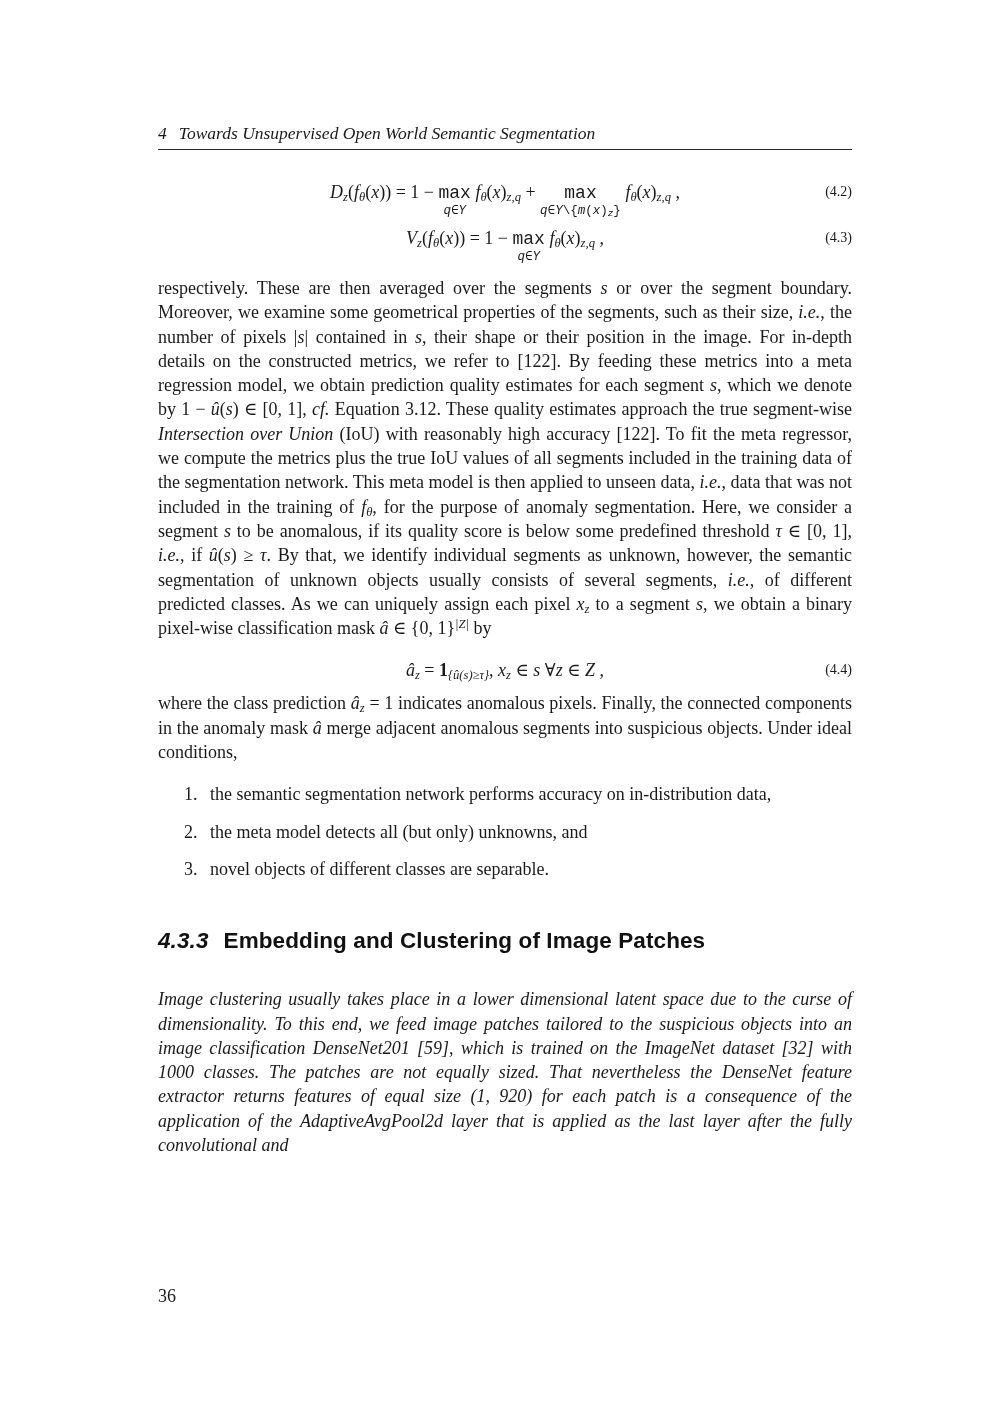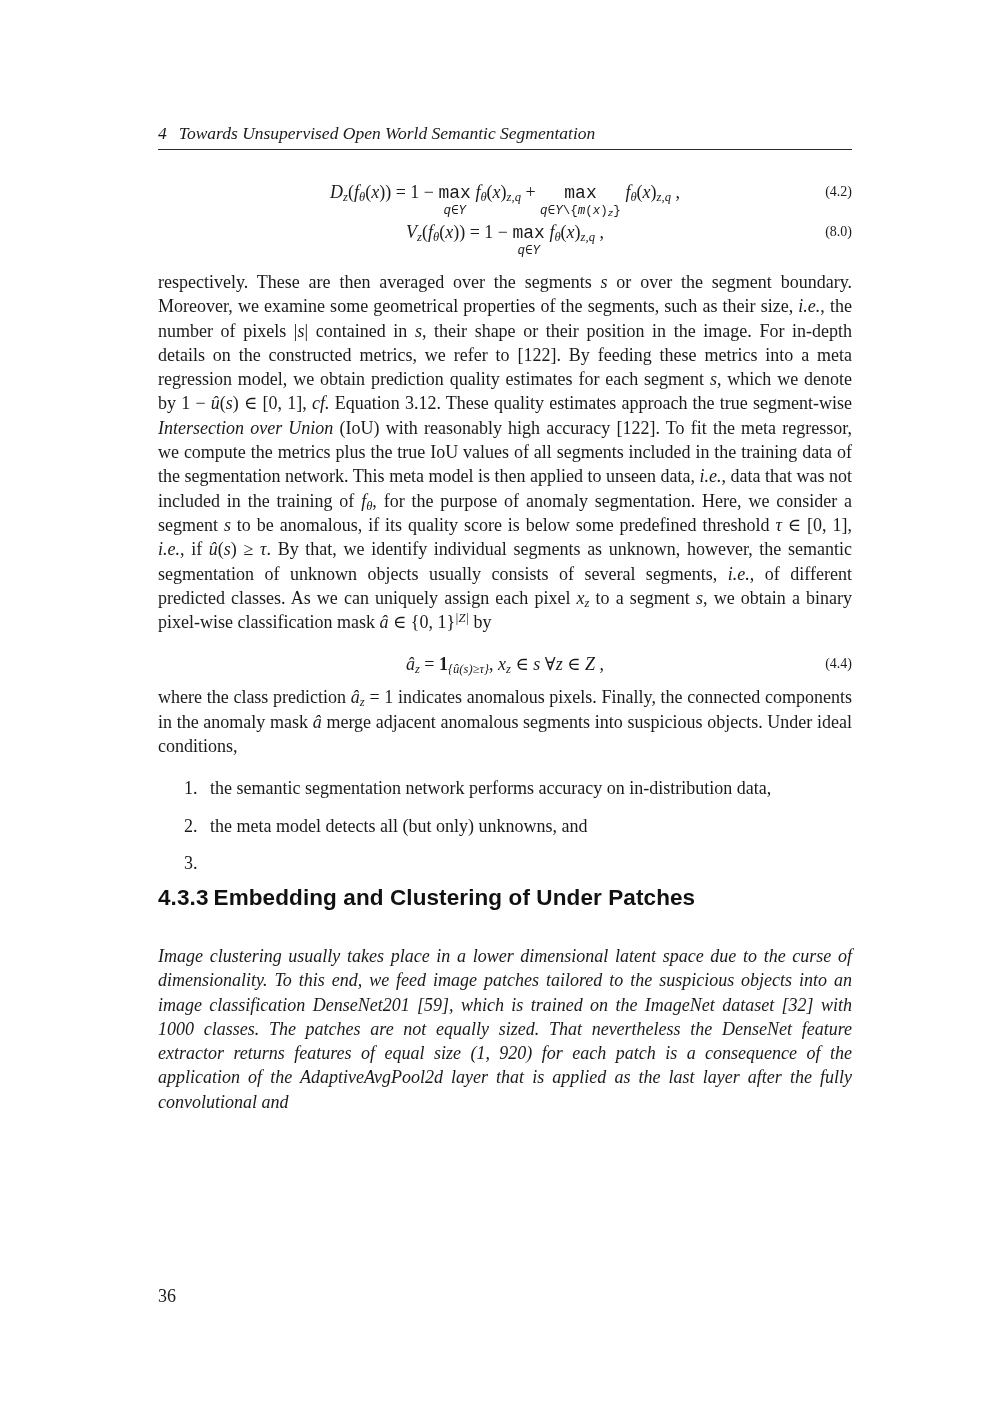--- a/index.html
+++ b/index.html
@@ -32,21 +32,21 @@
     height:0;
   }
   .eqrow{
     position:relative;
     width:100%;
     text-align:center;
     font-size:18px;
     line-height:24px;
   }
   .eqrow.first{margin-top:30px;}
-  .eqrow.second{margin-top:2px;}
+  .eqrow.second{margin-top:8px;}
   .eqrow.fourth{margin-top:18px;margin-bottom:0;}
   .eqbody{display:inline-block;}
   .eqnum{
     position:absolute;
     right:0;top:0;
     font-style:normal;
     font-size:14px;
   }
   .limop{
     display:inline-flex;
@@ -88,21 +88,21 @@
     margin:0;
     margin-top:46px;
     margin-bottom:32px;
     font-family:"Liberation Sans","DejaVu Sans",sans-serif;
     font-weight:bold;
     font-size:22.5px;
     line-height:28px;
     color:#111;
     letter-spacing:0.1px;
   }
-  .sec-num{margin-right:5px;}
+  .sec-num{margin-right:15px;font-style:italic;}
   .pagenum{
     position:absolute;
     left:158px;top:1286px;
     font-size:18px;
   }
 </style>
 </head>
 <body>
 
 <div class="page">
@@ -122,21 +122,21 @@
             <span class="limbot"><span class="it">q</span><span>∈</span><span class="it">Y</span><span>\{</span><span class="it">m</span><span>(</span><span class="it">x</span><span>)</span><sub class="it">z</sub><span>}</span></span>
           </span><span><span> </span><span class="it">f</span><sub class="it">θ</sub><span>(</span><span class="it">x</span><span>)</span><sub class="it">z,q</sub><span> ,</span></span></span>
       <span class="eqnum">(4.2)</span>
     </div>
 
     <div class="eqrow second">
       <span class="eqbody"><span><span class="it">V</span><sub class="it">z</sub><span>(</span><span class="it">f</span><sub class="it">θ</sub><span>(</span><span class="it">x</span><span>)) = 1 − </span></span><span class="limop">
             <span class="limtop">max</span>
             <span class="limbot"><span class="it">q</span><span>∈</span><span class="it">Y</span></span>
           </span><span><span> </span><span class="it">f</span><sub class="it">θ</sub><span>(</span><span class="it">x</span><span>)</span><sub class="it">z,q</sub><span> ,</span></span></span>
-      <span class="eqnum">(8.0)</span>
+      <span class="eqnum">(4.3)</span>
     </div>
 
     <p class="body p1"><span>respectively. These are then averaged over the segments </span><span class="it">s</span><span> or over the segment boundary. Moreover, we examine some geometrical properties of the segments, such as their size, </span><span class="it">i.e.</span><span>, the number of pixels |</span><span class="it">s</span><span>| contained in </span><span class="it">s</span><span>, their shape or their position in the image. For in-depth details on the constructed metrics, we refer to [122]. By feeding these metrics into a meta regression model, we obtain prediction quality estimates for each segment </span><span class="it">s</span><span>, which we denote by 1 − </span><span class="it">û</span><span>(</span><span class="it">s</span><span>) ∈ [0, 1], </span><span class="it">cf.</span><span> Equation 3.12. These quality estimates approach the true segment-wise </span><span class="it">Intersection over Union</span><span> (IoU) with reasonably high accuracy [122]. To fit the meta regressor, we compute the metrics plus the true IoU values of all segments included in the training data of the segmentation network. This meta model is then applied to unseen data, </span><span class="it">i.e.</span><span>, data that was not included in the training of </span><span class="it">f</span><sub class="it">θ</sub><span>, for the purpose of anomaly segmentation. Here, we consider a segment </span><span class="it">s</span><span> to be anomalous, if its quality score is below some predefined threshold </span><span class="it">τ</span><span> ∈ [0, 1], </span><span class="it">i.e.</span><span>, if </span><span class="it">û</span><span>(</span><span class="it">s</span><span>) ≥ </span><span class="it">τ</span><span>. By that, we identify individual segments as unknown, however, the semantic segmentation of unknown objects usually consists of several segments, </span><span class="it">i.e.</span><span>, of different predicted classes. As we can uniquely assign each pixel </span><span class="it">x</span><sub class="it">z</sub><span> to a segment </span><span class="it">s</span><span>, we obtain a binary pixel-wise classification mask </span><span class="it">â</span><span> ∈ {0, 1}</span><sup class="it">|Z|</sup><span> by</span></p>
 
     <div class="eqrow fourth">
       <span class="eqbody"><span class="it">â</span><sub class="it">z</sub><span> = </span><span class="bb">1</span><sub class="it">{û(s)≥τ}</sub><span>, </span><span class="it">x</span><sub class="it">z</sub><span> ∈ </span><span class="it">s</span><span> ∀</span><span class="it">z</span><span> ∈ </span><span class="it">Z</span><span> ,</span></span>
       <span class="eqnum">(4.4)</span>
     </div>
 
     <p class="body p2"><span>where the class prediction </span><span class="it">â</span><sub class="it">z</sub><span> = 1 indicates anomalous pixels. Finally, the connected components in the anomaly mask </span><span class="it">â</span><span> merge adjacent anomalous segments into suspicious objects. Under ideal conditions,</span></p>
@@ -145,25 +145,26 @@
       <div class="li">
         <span class="li-marker">1.</span>
         <span class="li-text"><span>the semantic segmentation network performs accuracy on in-distribution data,</span></span>
       </div>
       <div class="li">
         <span class="li-marker">2.</span>
         <span class="li-text"><span>the meta model detects all (but only) unknowns, and</span></span>
       </div>
       <div class="li">
         <span class="li-marker">3.</span>
+        <span class="li-text"><span>novel objects of different classes are separable.</span></span>
       </div>
     </div>
 
     <h2 class="section">
-      <span class="sec-num">4.3.3</span><span class="sec-title">Embedding and Clustering of Under Patches</span>
+      <span class="sec-num">4.3.3</span><span class="sec-title">Embedding and Clustering of Image Patches</span>
     </h2>
 
     <p class="body p3"><span>Image clustering usually takes place in a lower dimensional latent space due to the curse of dimensionality. To this end, we feed image patches tailored to the suspicious objects into an image classification DenseNet201 [59], which is trained on the ImageNet dataset [32] with 1000 classes. The patches are not equally sized. That nevertheless the DenseNet feature extractor returns features of equal size (1, 920) for each patch is a consequence of the application of the AdaptiveAvgPool2d layer that is applied as the last layer after the fully convolutional and</span></p>
 
   </div>
 
   <div class="pagenum">36</div>
 </div>
 
 </body></html>

